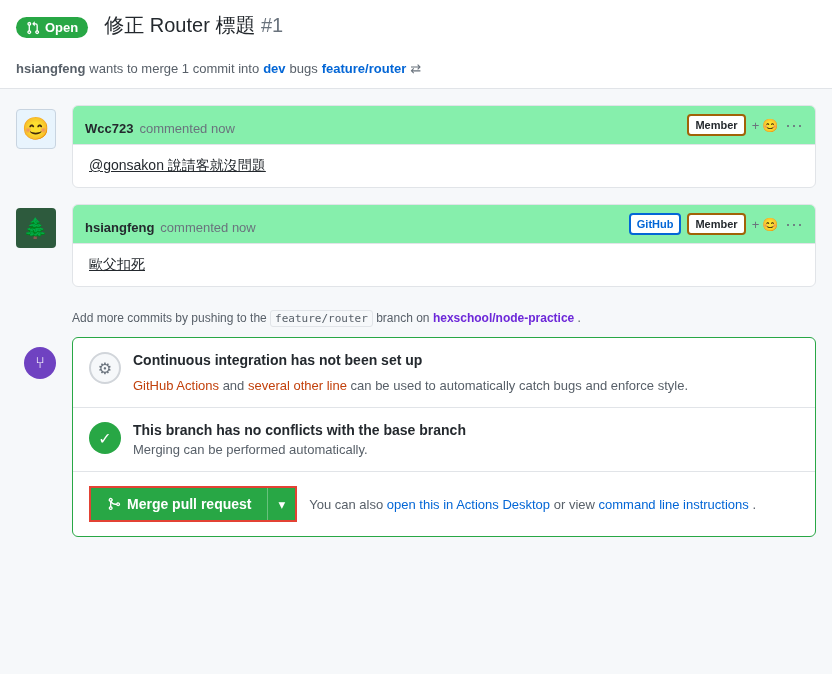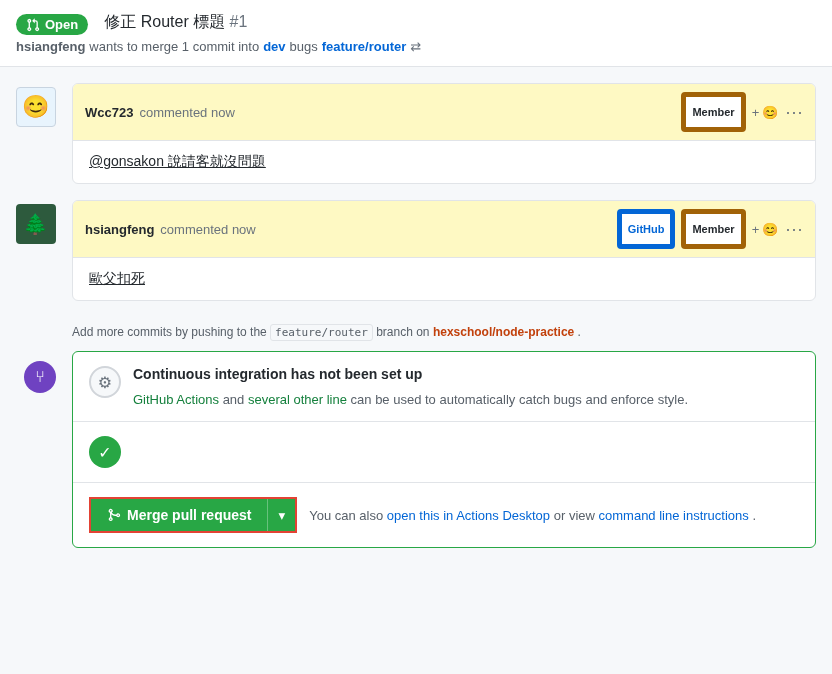--- a/index.html
+++ b/index.html
@@ -5,21 +5,21 @@
     * { box-sizing: border-box; margin: 0; padding: 0; }
     body {
       font-family: -apple-system, BlinkMacSystemFont, "Segoe UI", Helvetica, Arial, sans-serif;
       font-size: 14px;
       color: #24292e;
       background: #f6f8fa;
       width: 832px;
       min-height: 674px;
     }
     .pr-title {
-      font-size: 16px;
+      font-size: 20px;
       font-weight: 400;
       color: #24292e;
       margin-bottom: 4px;
     }
     .pr-meta {
       font-size: 13px;
       color: #586069;
       display: flex;
       align-items: center;
       gap: 4px;
@@ -58,24 +58,24 @@
     .comment-box {
       flex: 1;
       border: 1px solid #e1e4e8;
       border-radius: 6px;
       background: #fff;
       overflow: hidden;
     }
 
     .comment-header {
       display: flex;
-      align-items: center;
+      align-items: flex-end;
       justify-content: space-between;
       padding: 8px 12px;
-      background: #fef9c3;
+      background: #86efac;
       border-bottom: 1px solid #e1e4e8;
     }
 
     .comment-header-left {
       display: flex;
       align-items: center;
       gap: 6px;
       font-size: 13px;
     }
 
@@ -90,23 +90,23 @@
 
     .comment-header-right {
       display: flex;
       align-items: center;
       gap: 6px;
     }
 
     .badge {
       font-size: 11px;
       font-weight: 600;
-      padding: 9px 6px;
+      padding: 3px 6px;
       border-radius: 4px;
-      border: 5px solid #a16207;
+      border: 2px solid #a16207;
       color: #24292e;
       background: #fff;
     }
 
     .badge-author {
       border-color: #0366d6;
       color: #0366d6;
     }
 
     .emoji-btn {
@@ -217,21 +217,21 @@
       font-size: 14px;
       font-weight: 600;
       color: #24292e;
       margin-bottom: 10px;
     }
     .ci-desc {
       font-size: 13px;
       color: #586069;
     }
     .ci-desc a {
-      color: #15803d;
+      color: #c2410c;
       text-decoration: none;
     }
 
     .no-conflict-section {
       padding: 14px 16px;
       border-bottom: 1px solid #e1e4e8;
       display: flex;
       gap: 12px;
       align-items: flex-start;
     }
@@ -371,21 +371,21 @@
 
     .content-wrapper {
       padding: 16px;
       background: #f6f8fa;
     }
   </style>
 </head>
 <body>
 
 <div class="header-bar">
-  <div style="display:flex; align-items:center; gap:10px; margin-bottom:2px;">
+  <div style="display:flex; align-items:center; gap:10px; margin-bottom:18px;">
     <span class="open-badge">
       <svg viewBox="0 0 16 16" aria-hidden="true">
           <path fill-rule="evenodd" d="M7.177 3.073L9.573.677A.25.25 0 0110 .854v4.792a.25.25 0 01-.427.177L7.177 3.427a.25.25 0 010-.354zM3.75 2.5a.75.75 0 100 1.5.75.75 0 000-1.5zm-2.25.75a2.25 2.25 0 113 2.122v5.256a2.251 2.251 0 11-1.5 0V5.372A2.25 2.25 0 011.5 3.25zM11 2.5h-1V4h1a1 1 0 011 1v5.628a2.251 2.251 0 101.5 0V5A2.5 2.5 0 0011 2.5zm1 10.25a.75.75 0 111.5 0 .75.75 0 01-1.5 0zM3.75 12a.75.75 0 100 1.5.75.75 0 000-1.5z"></path>
         </svg>
       <span>Open</span>
     </span>
     <span class="pr-title">
       <span>修正 Router 標題</span>
       <span style="color:#6a737d; font-weight:400;">#1</span>
     </span>
@@ -444,21 +444,21 @@
       <div class="comment-body">
         <span>歐父扣死</span>
       </div>
     </div>
   </div>
 
   <div class="push-info">
     <span>Add more commits by pushing to the</span>
     <code>feature/router</code>
     <span>branch on</span>
-    <a href="#" style="color:#c2410c; text-decoration:none; font-weight:600;">hexschool/node-practice</a>
+    <a href="#" style="color:#6d28d9; text-decoration:none; font-weight:600;">hexschool/node-practice</a>
     <span>.</span>
   </div>
 
   <div class="merge-section">
     <div class="merge-icon-col">
       <div class="merge-icon">⑂</div>
     </div>
     <div class="merge-box">
 
       <div class="ci-section">
@@ -469,20 +469,24 @@
             <a href="#">GitHub Actions</a>
             <span> and </span>
             <a href="#">several other line</a>
             <span> can be used to automatically catch bugs and enforce style.</span>
           </div>
         </div>
       </div>
 
       <div class="no-conflict-section">
         <div class="check-icon">✓</div>
+        <div class="no-conflict-content">
+          <div class="no-conflict-title">This branch has no conflicts with the base branch</div>
+          <div class="no-conflict-desc">Merging can be performed automatically.</div>
+        </div>
       </div>
 
       <div class="merge-action-section">
         <div class="merge-btn-group">
           <button class="merge-btn">
             <svg width="14" height="14" viewBox="0 0 16 16" fill="white">
                 <path fill-rule="evenodd" d="M5 3.254V3.25v.005a.75.75 0 110-.005v.004zm.45 1.9a2.25 2.25 0 10-1.95.218v5.256a2.25 2.25 0 101.5 0V7.123A5.735 5.735 0 009.25 9h1.378a2.251 2.251 0 100-1.5H9.25a4.25 4.25 0 01-3.8-2.346zM12.75 9a.75.75 0 100-1.5.75.75 0 000 1.5zm-8.5 4.5a.75.75 0 100-1.5.75.75 0 000 1.5z"></path>
               </svg>
             <span>Merge pull request</span>
           </button>

